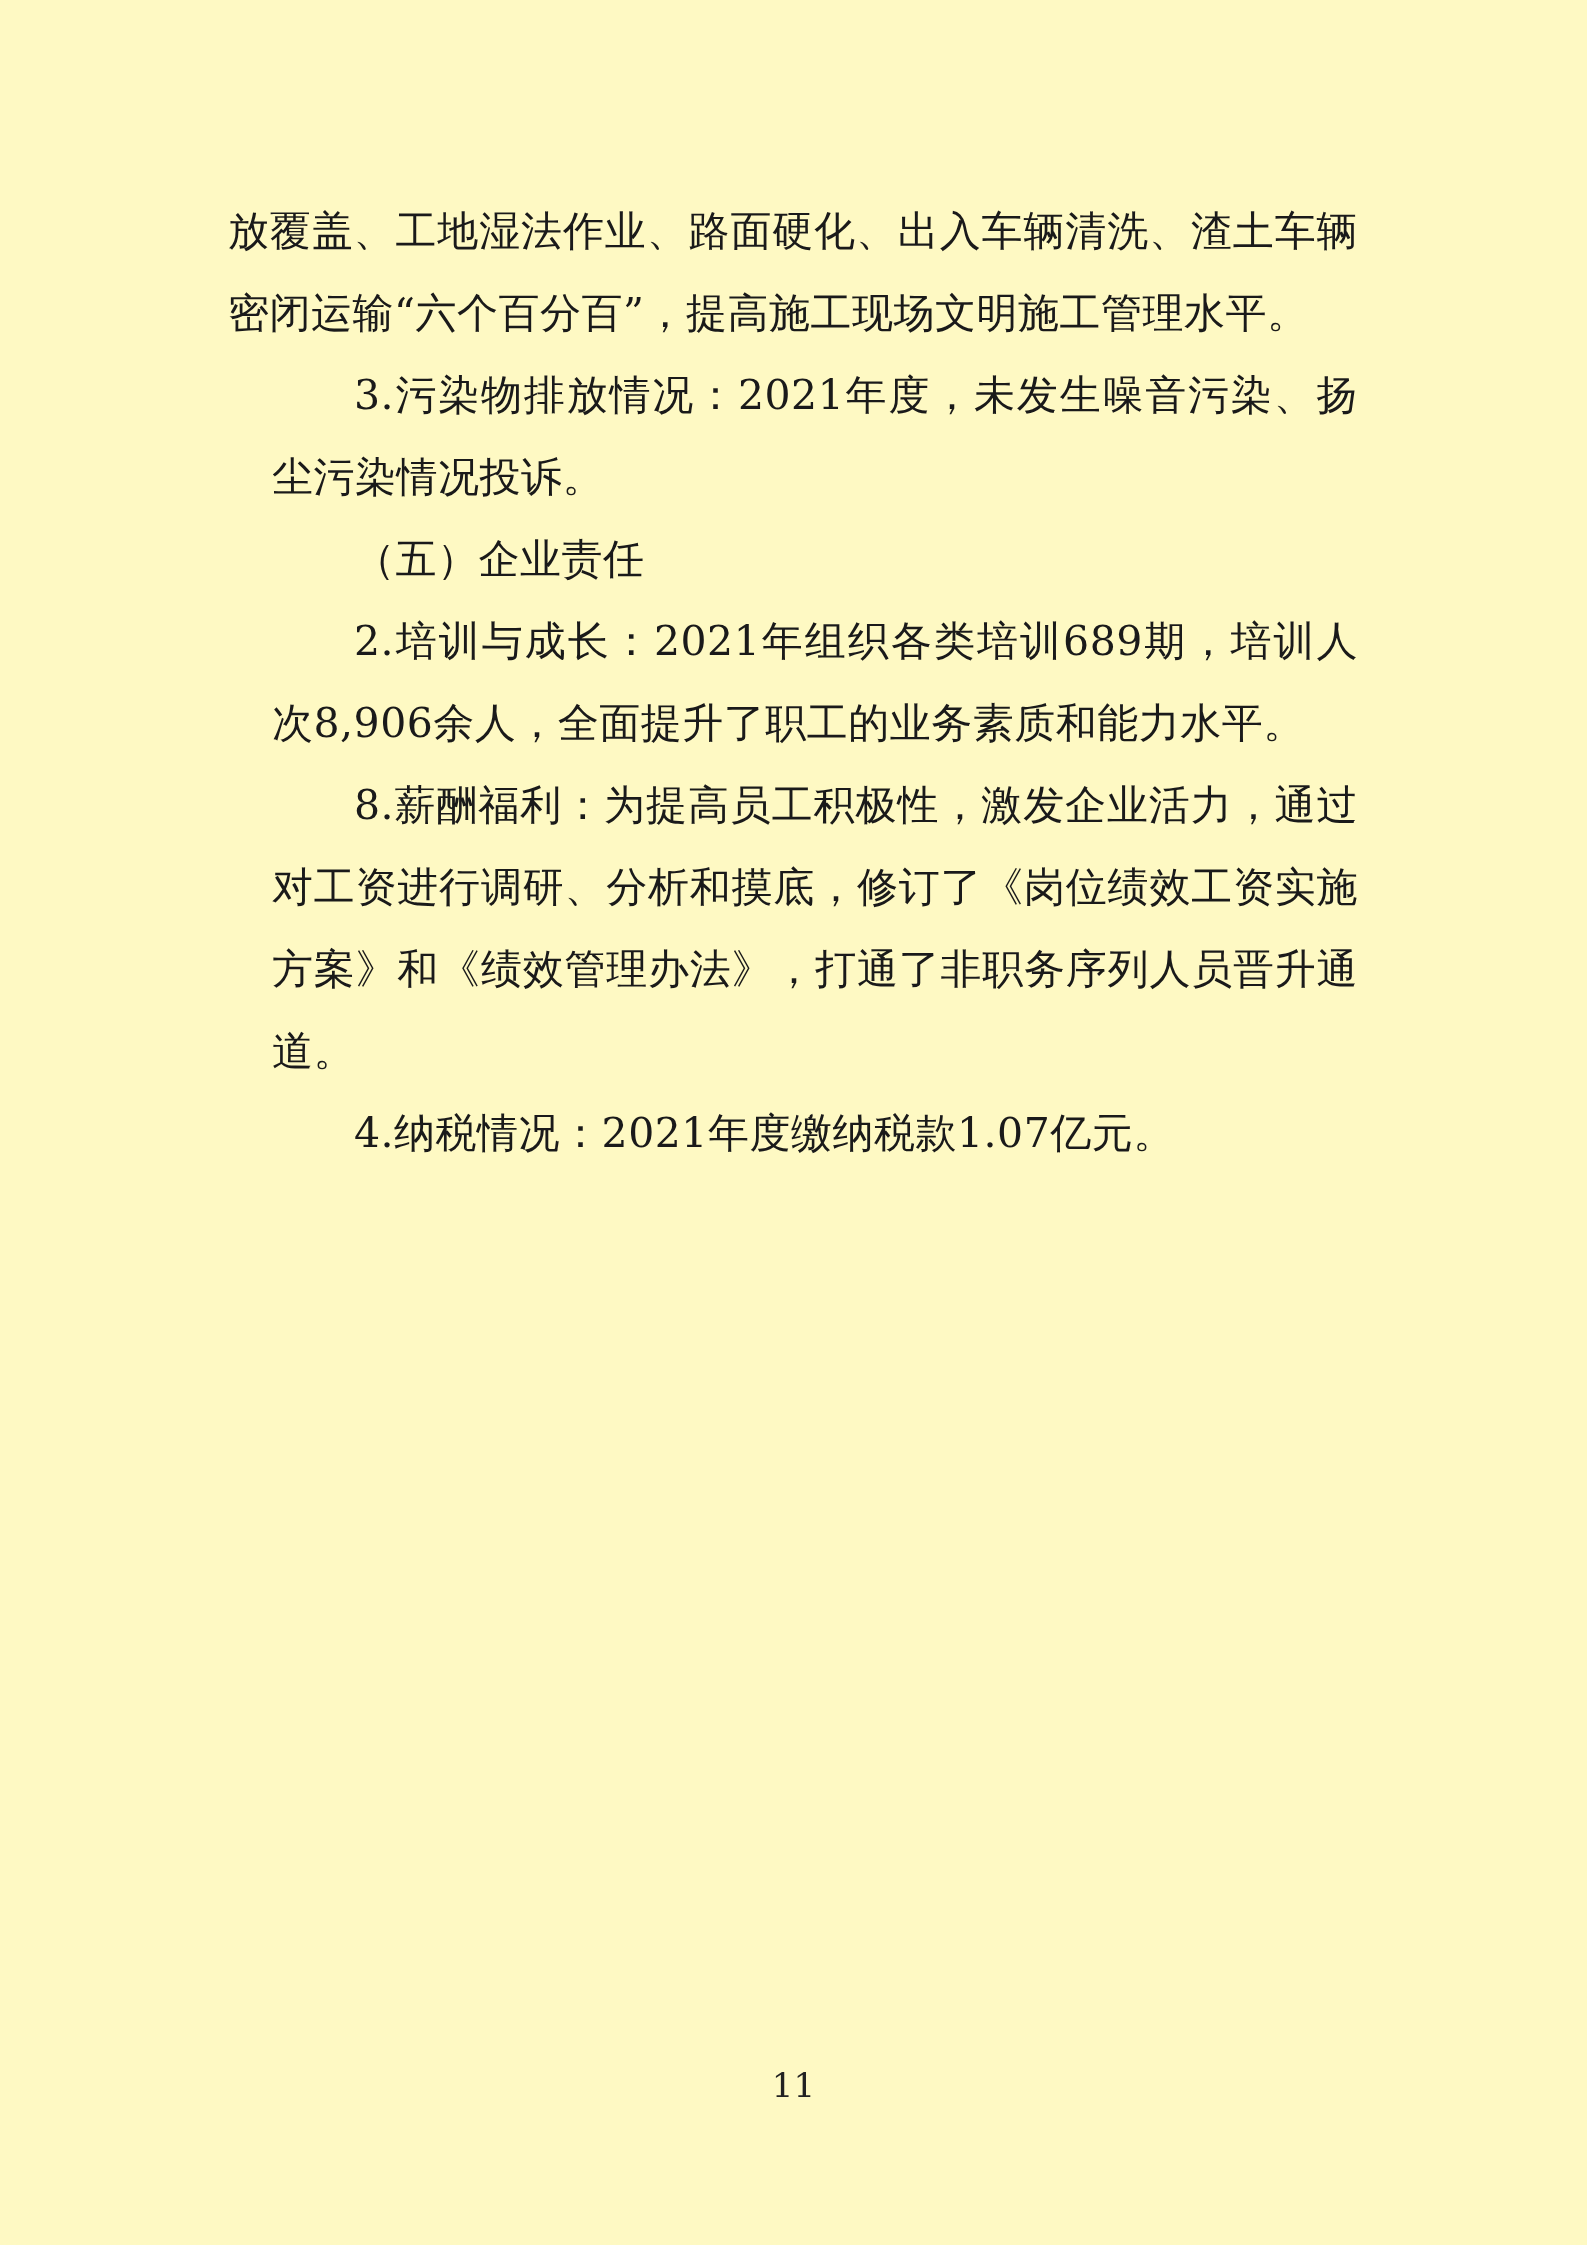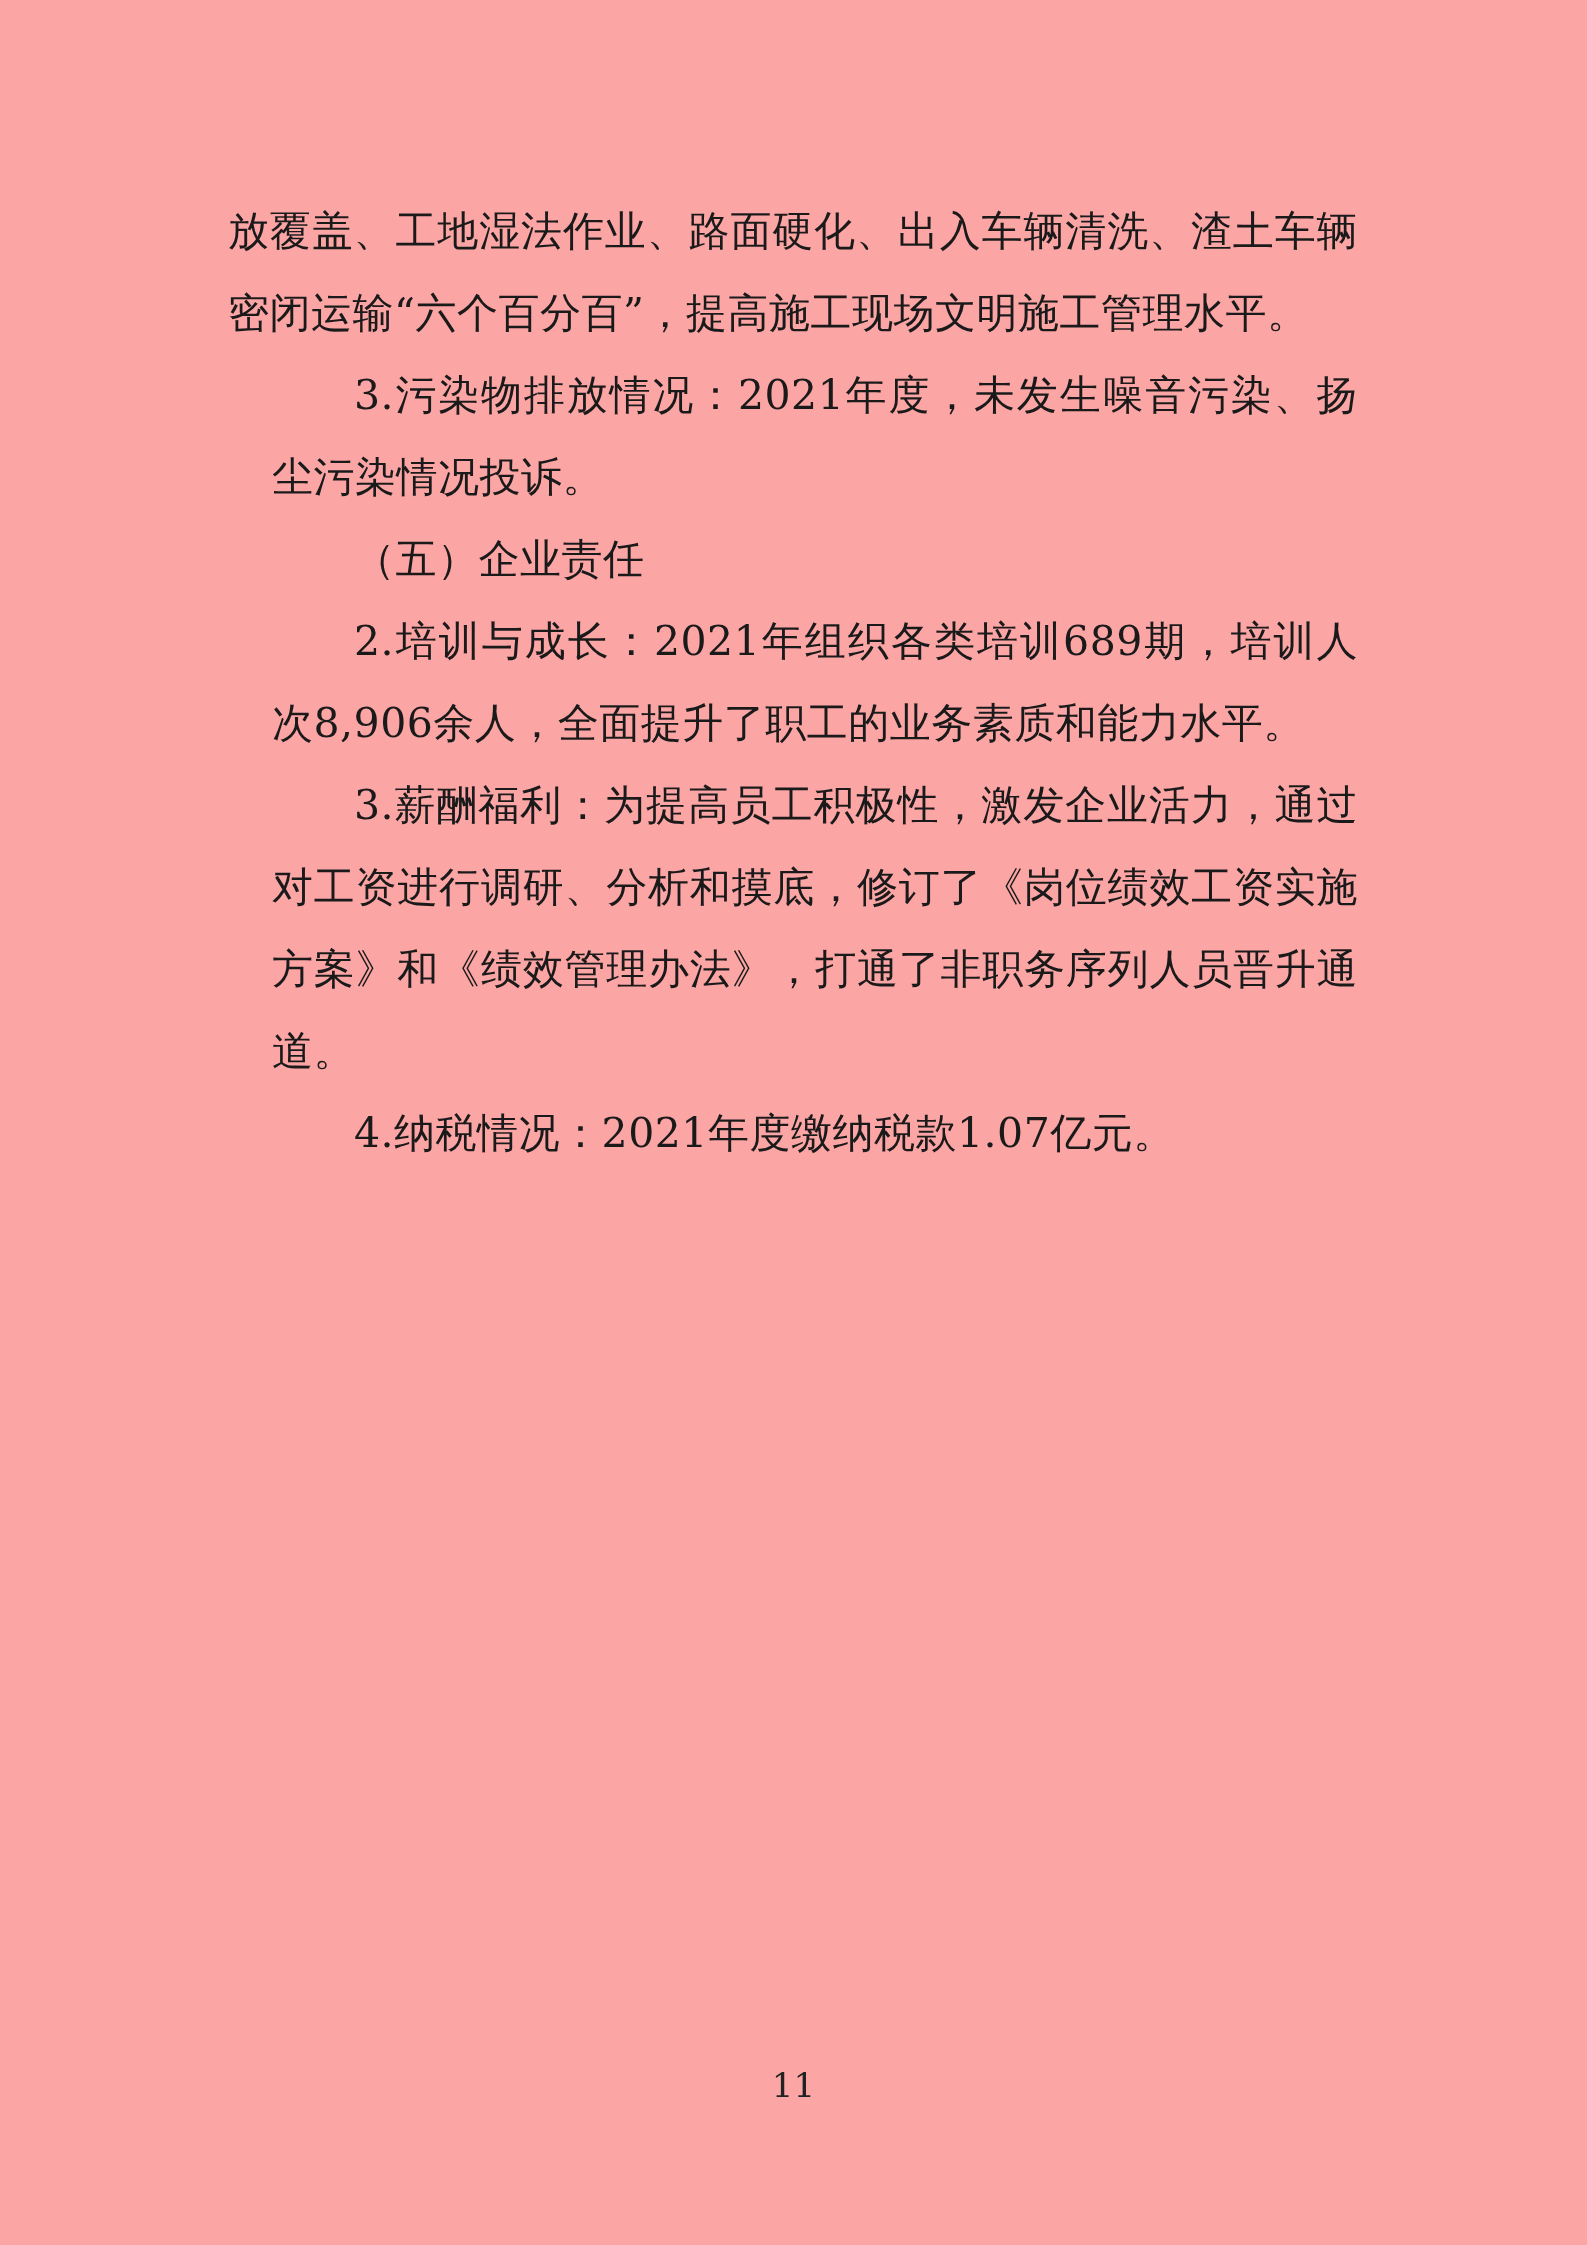--- a/index.html
+++ b/index.html
@@ -7,21 +7,21 @@
     padding: 0;
     background: #ffffff;
   }
   body {
     font-family: "DejaVu Serif", serif;
   }
   .page {
     position: relative;
     width: 1587px;
     height: 2245px;
-    background: #fca5a5;
+    background: #fef9c3;
     box-sizing: border-box;
     overflow: hidden;
   }
   .content {
     position: absolute;
     left: 228px;
     top: 190px;
     width: 1130px;
   }
   .para {
@@ -59,21 +59,21 @@
 
     <p class="para">放覆盖、工地湿法作业、路面硬化、出入车辆清洗、渣土车辆密闭运输“六个百分百”，提高施工现场文明施工管理水平。</p>
 
     <p class="para indent">3.污染物排放情况：2021年度，未发生噪音污染、扬尘污染情况投诉。</p>
 
     <p class="para indent">（五）企业责任</p>
 
 
     <p class="para indent">2.培训与成长：2021年组织各类培训689期，培训人次8,906余人，全面提升了职工的业务素质和能力水平。</p>
 
-    <p class="para indent">3.薪酬福利：为提高员工积极性，激发企业活力，通过对工资进行调研、分析和摸底，修订了《岗位绩效工资实施方案》和《绩效管理办法》，打通了非职务序列人员晋升通道。</p>
+    <p class="para indent">8.薪酬福利：为提高员工积极性，激发企业活力，通过对工资进行调研、分析和摸底，修订了《岗位绩效工资实施方案》和《绩效管理办法》，打通了非职务序列人员晋升通道。</p>
 
     <p class="para indent">4.纳税情况：2021年度缴纳税款1.07亿元。</p>
 
 
   </div>
 
   <div class="page-number">11</div>
 
 </div>
 

